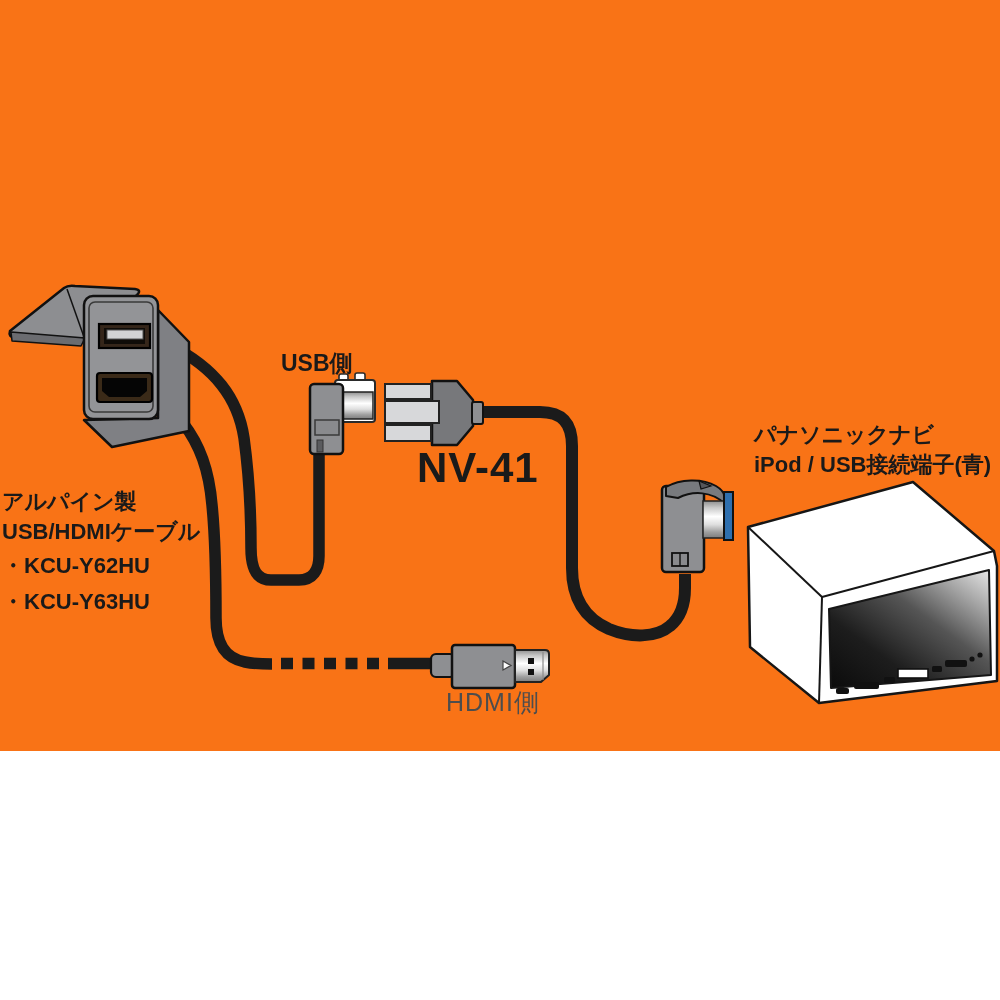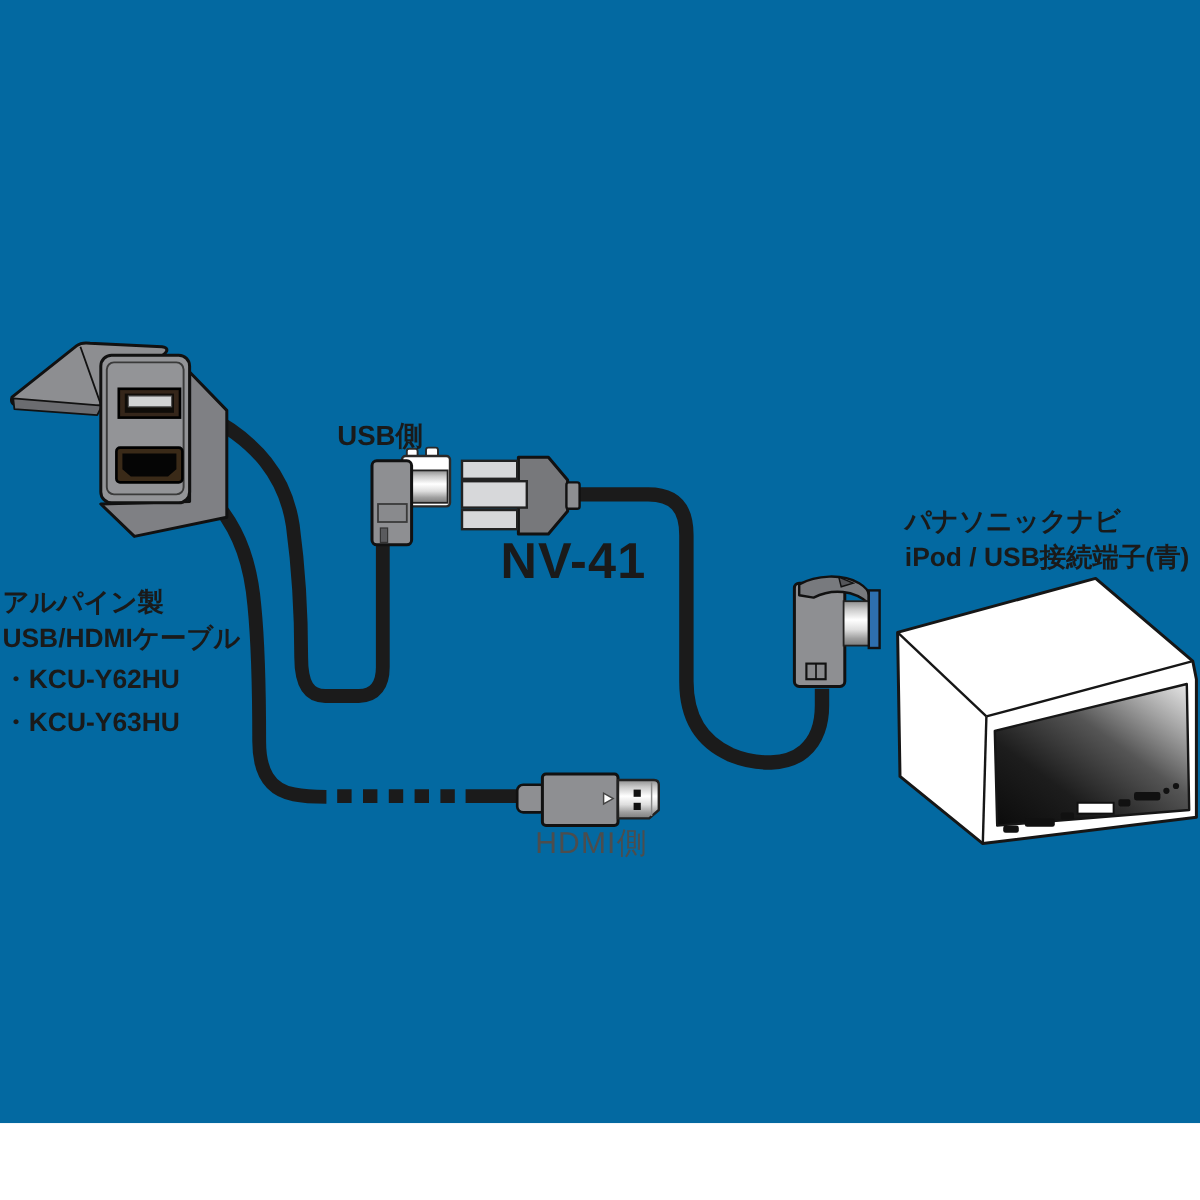--- a/index.html
+++ b/index.html
@@ -1,16 +1,16 @@
 <!DOCTYPE html>
 <html><head>
 <meta charset="utf-8">
 <style>
   html,body{margin:0;padding:0;background:#ffffff;}
-  .stage{position:relative;width:1000px;height:936px;background:#0369a1;overflow:hidden;
+  .stage{position:relative;width:1000px;height:751px;background:#f97316;overflow:hidden;
          font-family:"Liberation Sans", sans-serif;}
   svg{position:absolute;left:0;top:0;}
   text{font-family:"Liberation Sans", sans-serif;fill:#1a1a1a;}
   .jp-bold{font-weight:bold;}
   .thin-label{font-weight:400;fill:#4d4d4d;letter-spacing:1px;}
 </style>
 </head>
 <body>
 
 <div class="stage">

